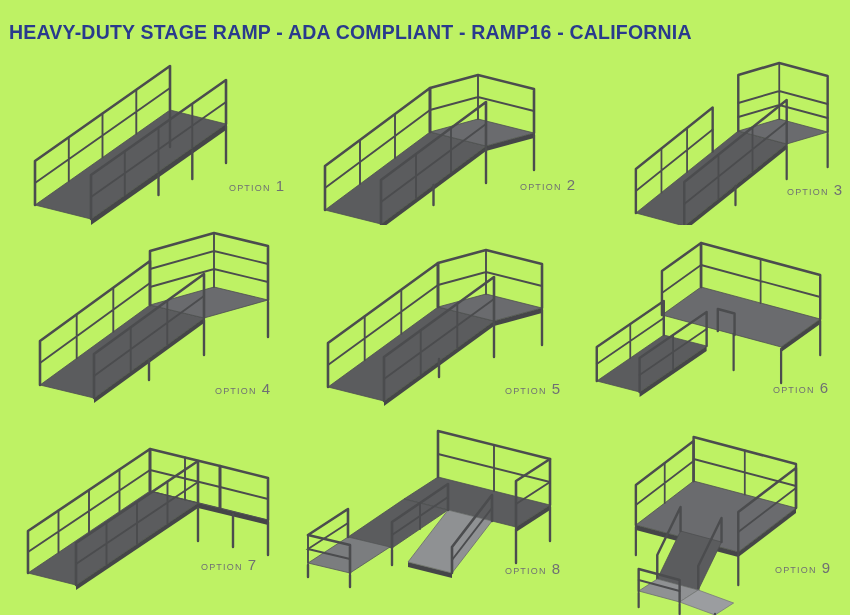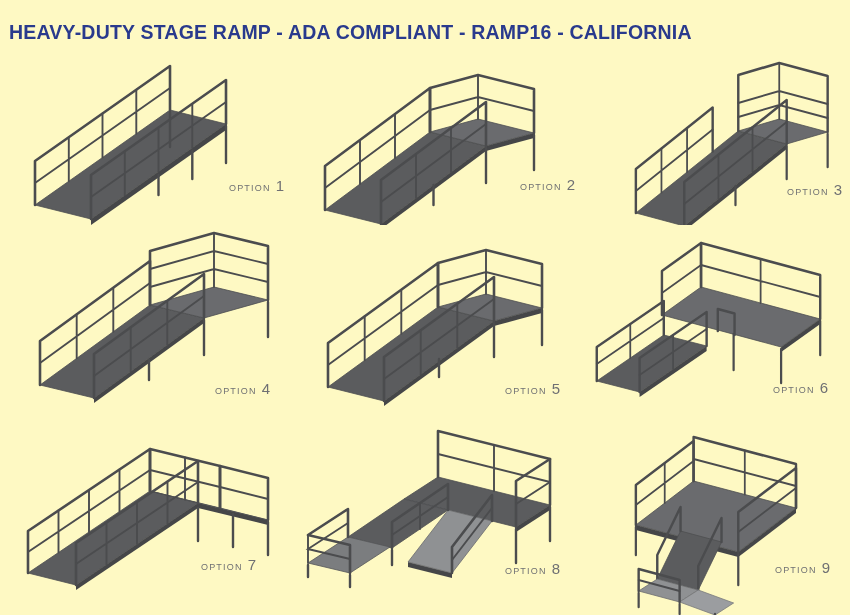--- a/index.html
+++ b/index.html
@@ -1,19 +1,19 @@
 <!DOCTYPE html>
 <html><head>
 <meta charset="utf-8">
 <style>
   html,body{margin:0;padding:0;background:#ffffff;}
   .page{
     position:relative;
     width:850px;height:615px;
-    background:#fef9c3;
+    background:#bef264;
     font-family:"Liberation Sans", sans-serif;
     overflow:hidden;
   }
   .title{
     position:absolute;left:9px;top:21px;margin:0;
     font-size:19.5px;font-weight:bold;letter-spacing:0.2px;
     color:#293a8d;
   }
   .grid{
     position:absolute;left:0;top:55px;

